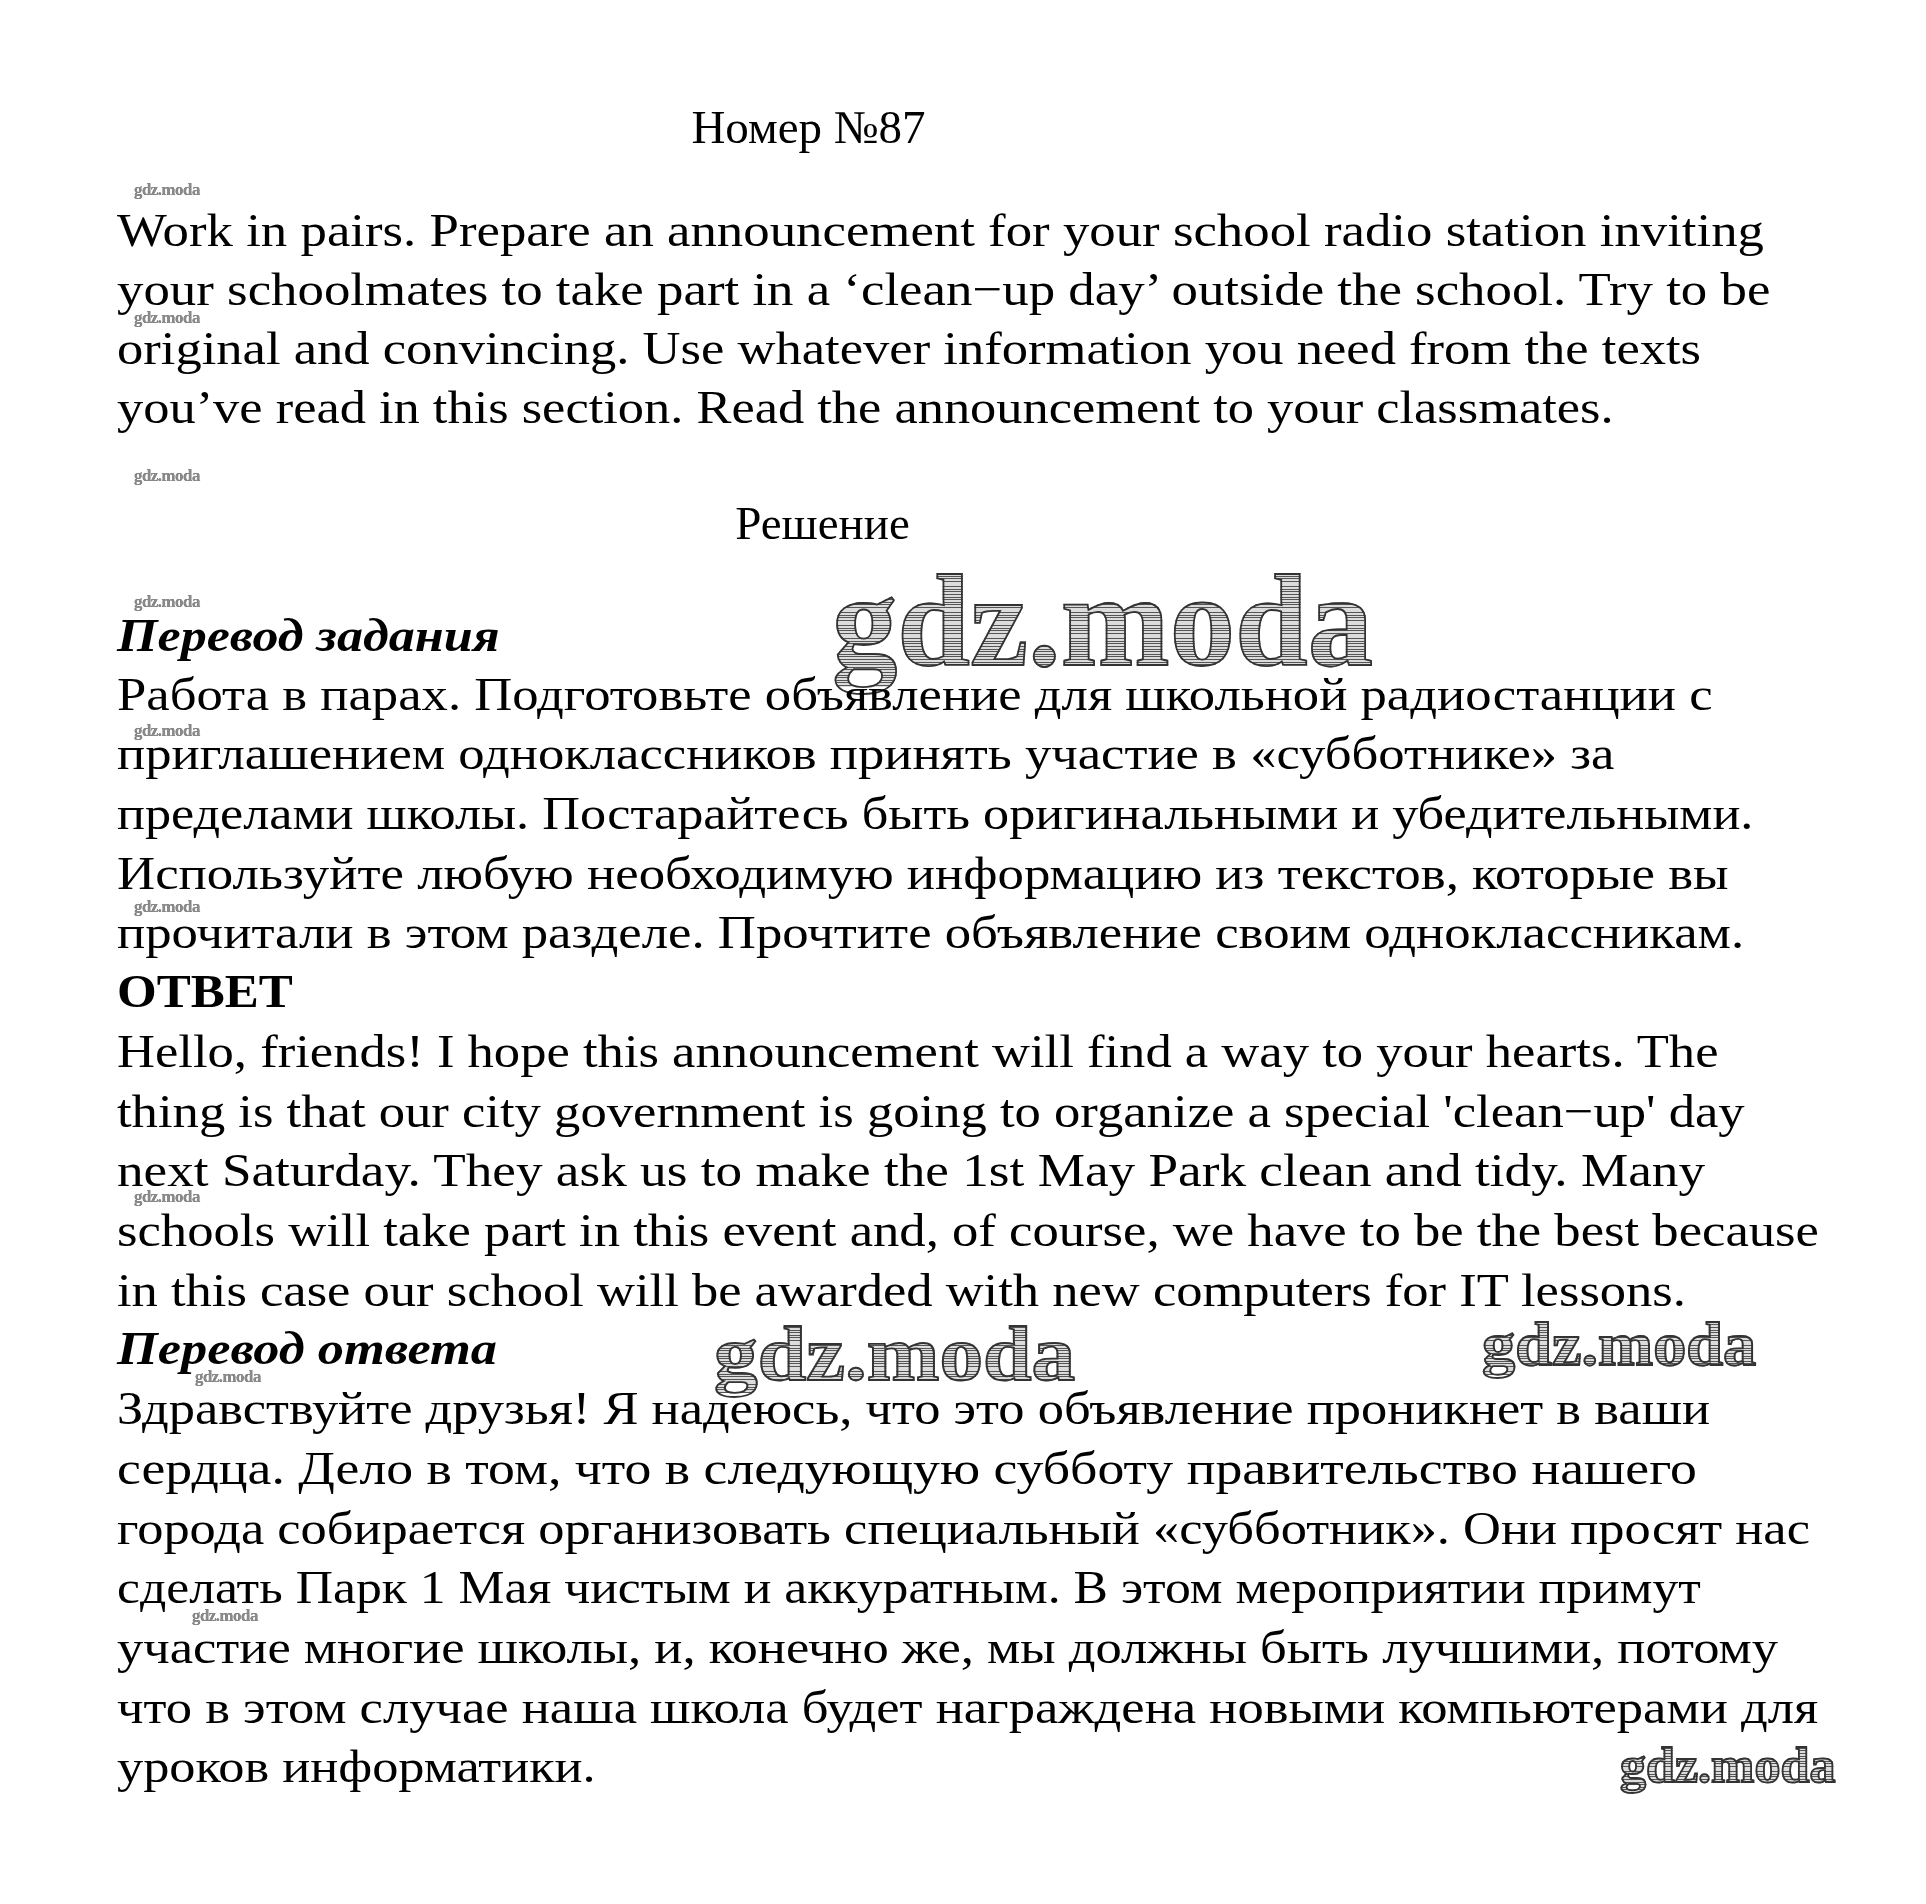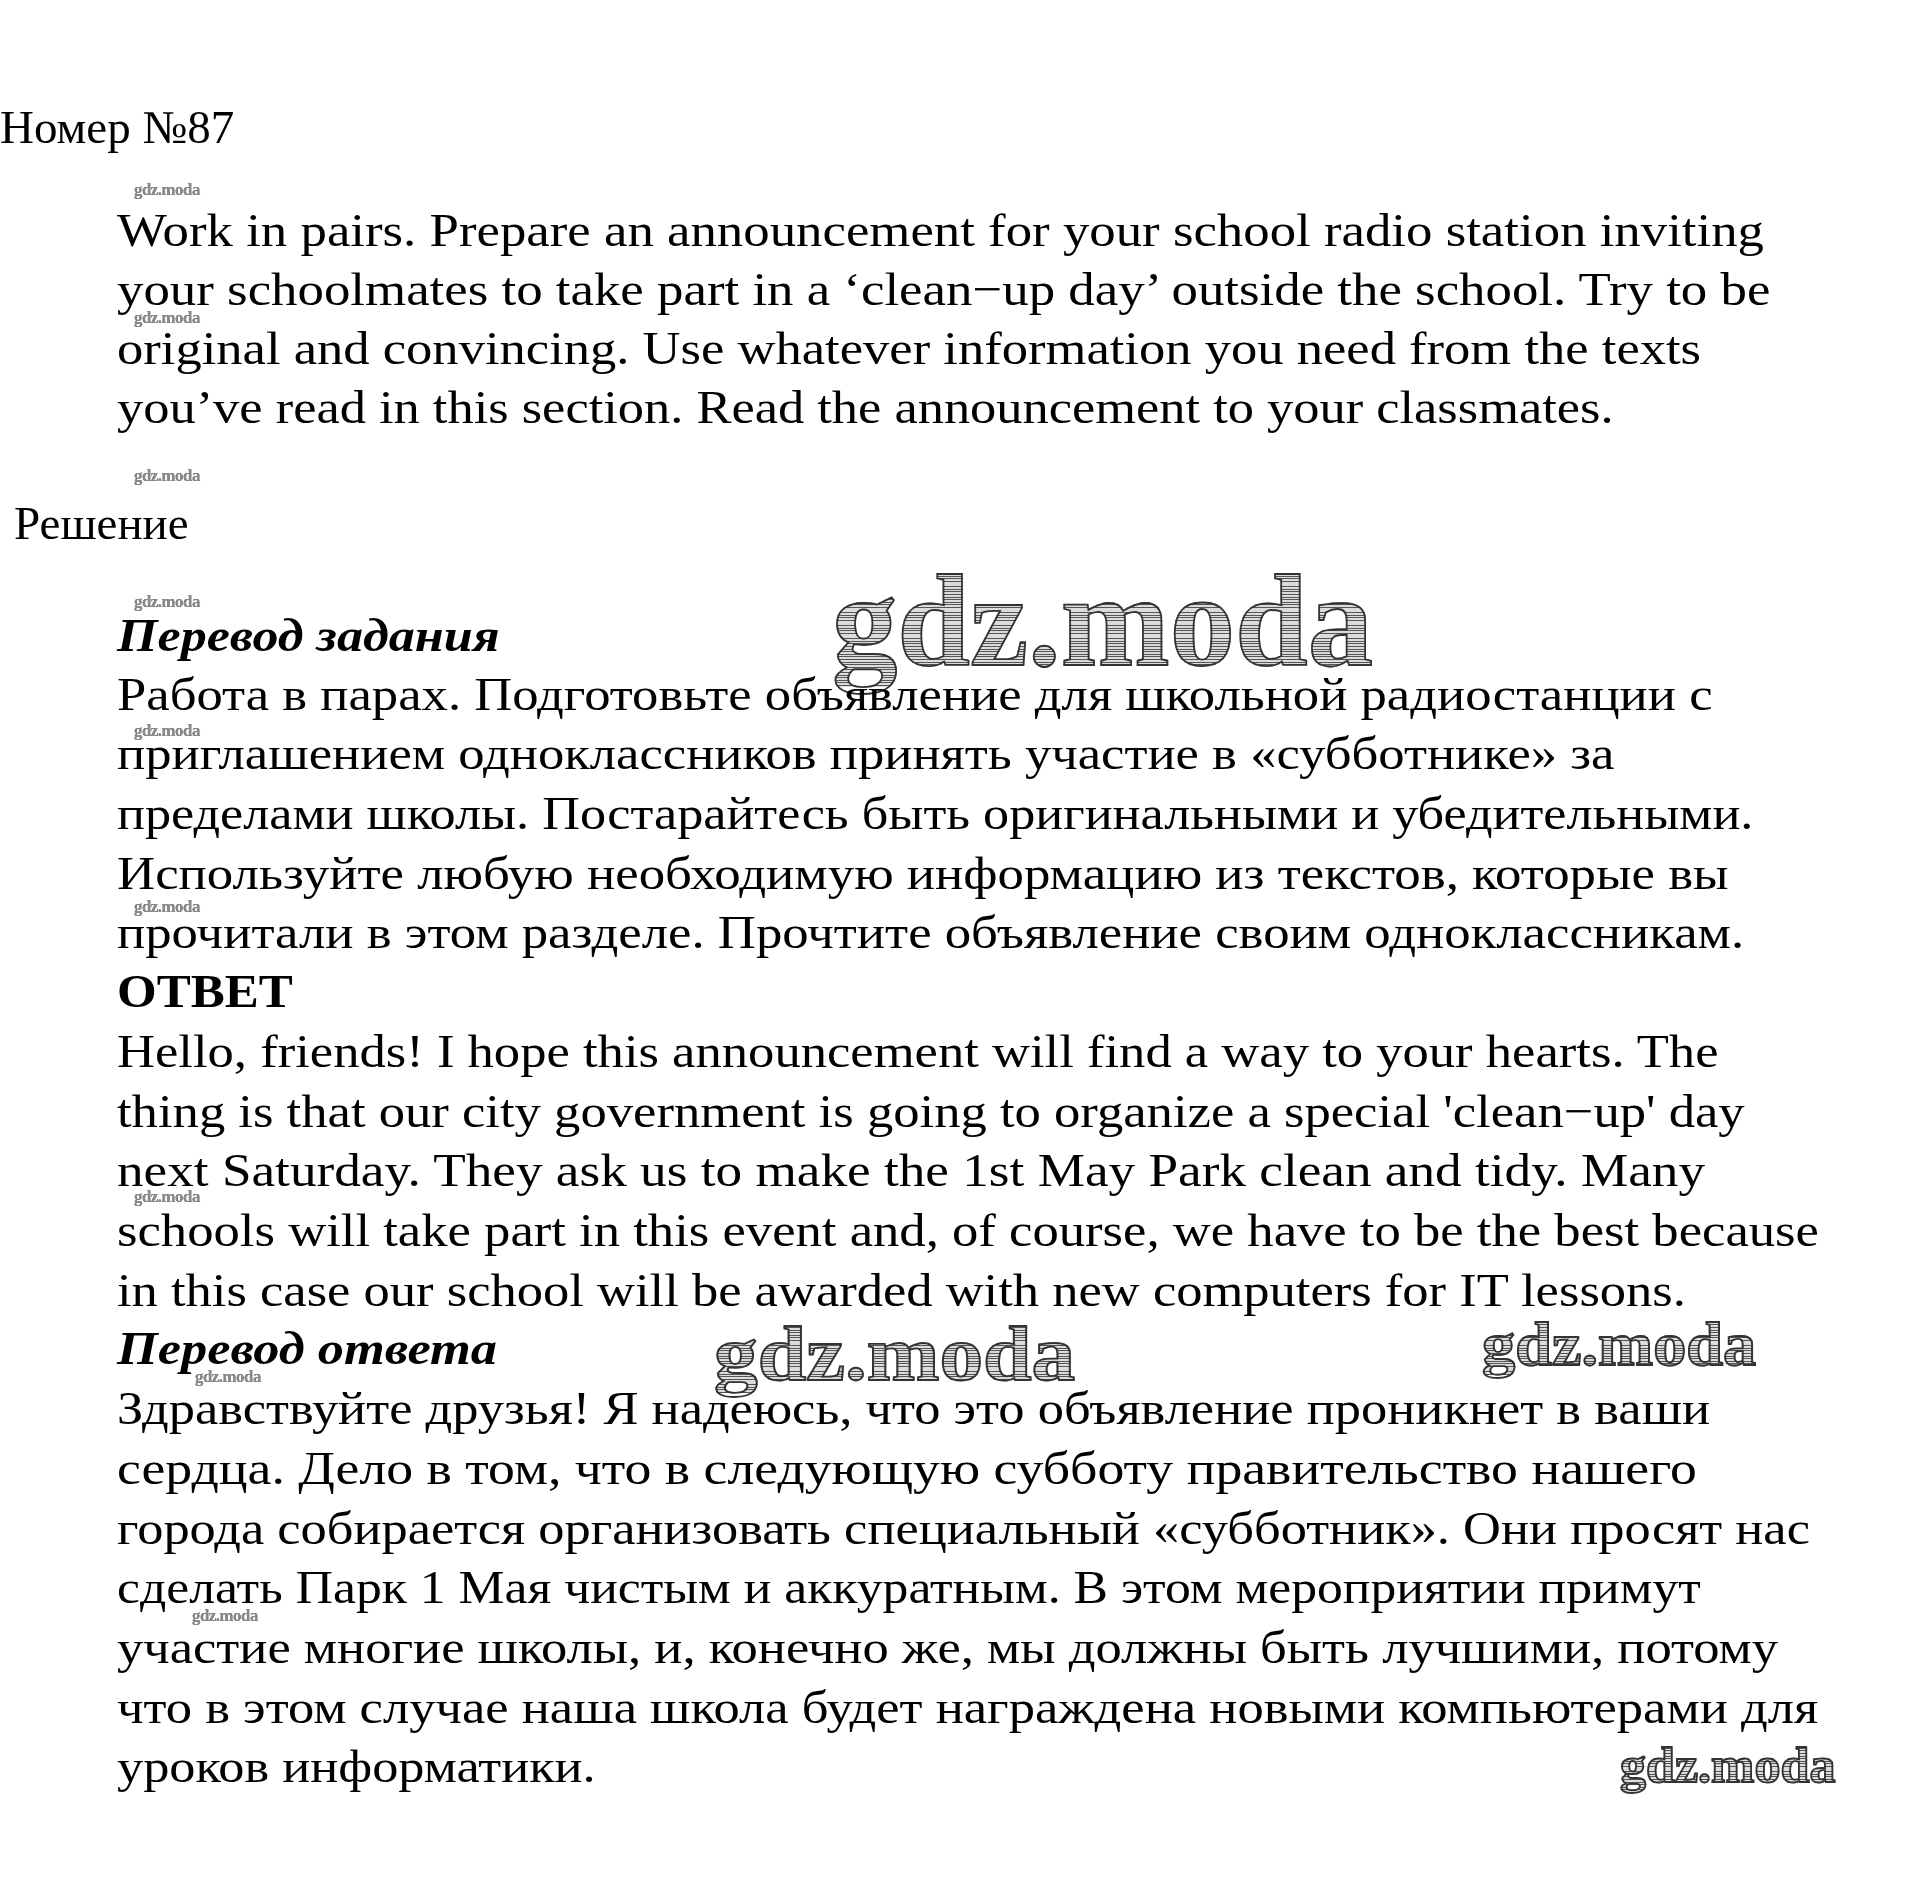--- a/index.html
+++ b/index.html
@@ -1,20 +1,20 @@
 <!DOCTYPE html>
 <html style="font-size:14px"><head>
 <meta charset="utf-8">
 <style>
   html, body { margin: 0; padding: 0; background: #ffffff; }
   body { width: 1927px; height: 1905px; position: relative; overflow: hidden;
          font-family: "Liberation Serif", "DejaVu Serif", serif; color: #000; }
   .ln { position: absolute; left: 117px; white-space: nowrap; font-size: 47px; line-height: 1;
         transform-origin: 0 0; }
-  .center { position: absolute; left: 0; width: 1617px; font-size: 47px; line-height: 1; white-space: nowrap; }
+  .center { position: absolute; left: 0; width: 1617px; text-align: center; font-size: 47px; line-height: 1; white-space: nowrap; }
   .hdr-it { font-weight: bold; font-style: italic; }
   .hdr-b { font-weight: bold; }
   .wm-small { position: absolute; font-family: "Liberation Serif", serif; font-weight: bold;
               font-size: 16.7px; line-height: 1; color: #8a8a8a; letter-spacing: -0.4px;
               text-shadow: 0 0 0.5px #555; white-space: nowrap; }
   .wm-big { position: absolute; font-family: "Liberation Serif", serif; font-weight: bold;
             line-height: 1; color: #9a9a9a; white-space: nowrap;
             -webkit-text-stroke: 1.8px #333;
             background: repeating-linear-gradient(180deg, #555 0px, #555 0.9px, #dcdcdc 0.9px, #dcdcdc 2.6px);
             -webkit-background-clip: text; background-clip: text; -webkit-text-fill-color: transparent;

